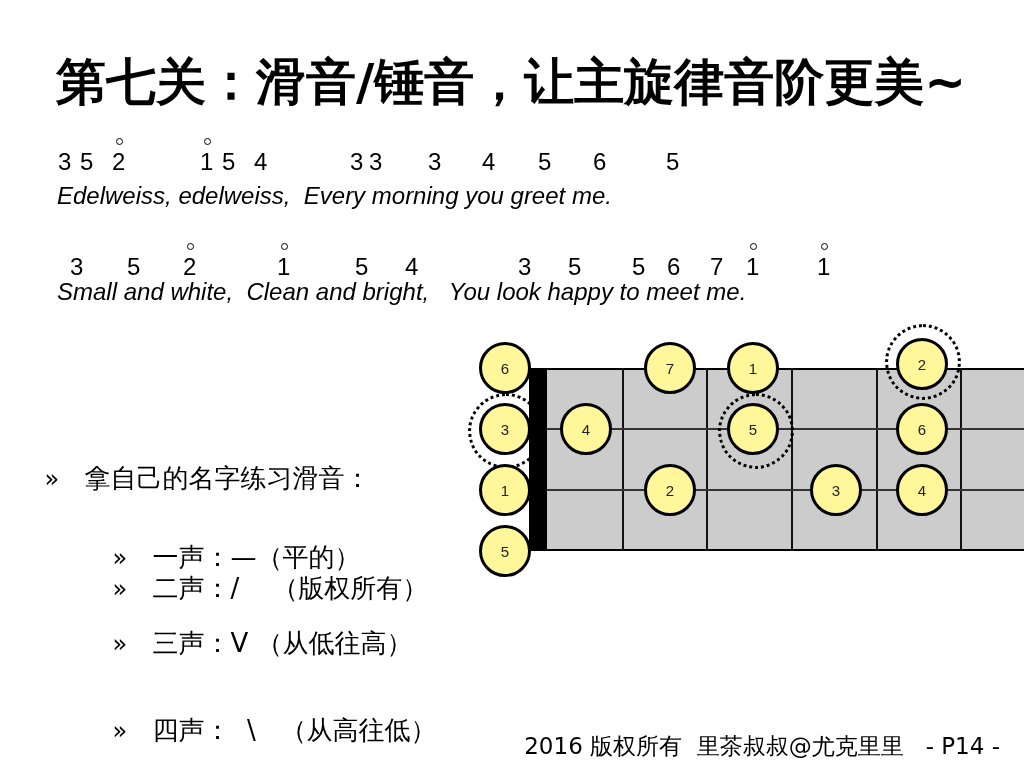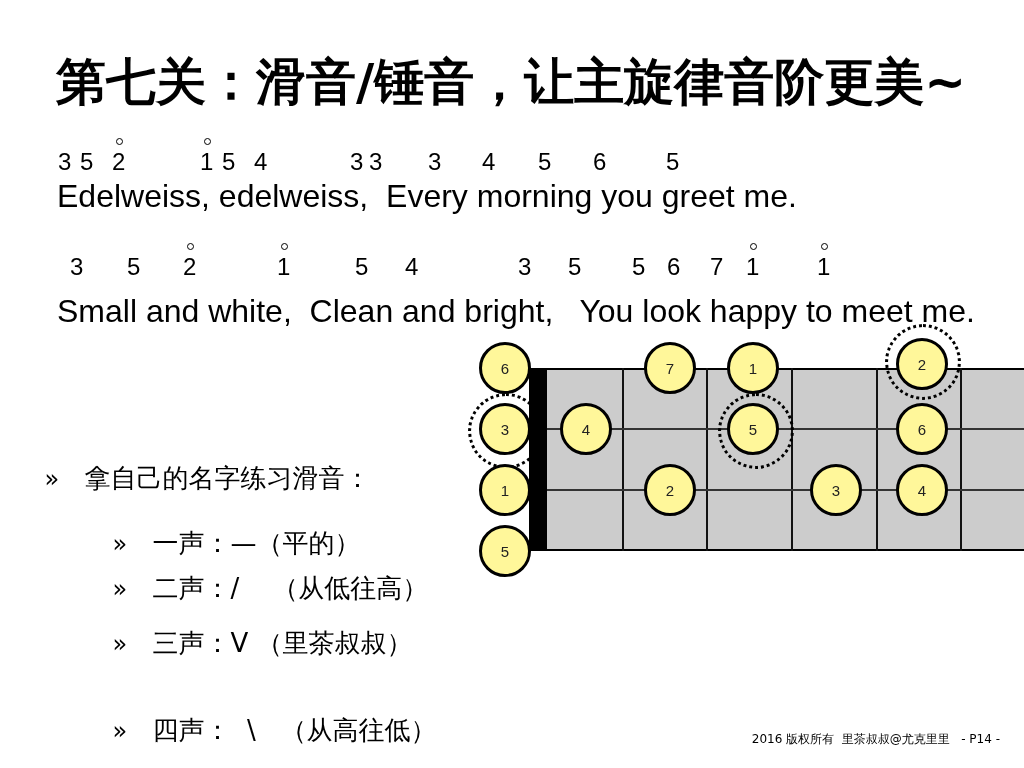--- a/index.html
+++ b/index.html
@@ -6,21 +6,21 @@
   body {
     width: 1024px; height: 768px; position: relative; overflow: hidden;
     background: #ffffff; color: #000;
     font-family: "Liberation Sans", "DejaVu Sans", sans-serif;
   }
   .abs { position: absolute; white-space: pre; }
   .title {
     left: 56px; top: 50px; font-size: 50px; font-weight: bold;
     font-family: "DejaVu Sans", sans-serif; letter-spacing: 0px; line-height: 64px;
   }
-  .lyric { font-size: 32px; line-height: 28px; }
+  .lyric { font-size: 24px; line-height: 28px; font-style: italic; }
   .dot {
     position: absolute; width: 7px; height: 7px; border: 1.3px solid #000;
     border-radius: 50%; box-sizing: border-box;
   }
   .note-num { position: absolute; font-size: 24px; line-height: 28px; }
 
   
   .board {
     position: absolute; left: 547px; top: 368px; width: 477px; height: 183px;
     background: #cccccc; border-top: 2px solid #000; border-bottom: 2px solid #000;
@@ -36,21 +36,21 @@
     display: flex; align-items: center; justify-content: center;
     font-size: 15px; color: #222; font-family: "Liberation Sans", sans-serif;
   }
   .ring {
     position: absolute; width: 76px; height: 76px; border-radius: 50%;
     border: 3.5px dotted #000; box-sizing: border-box;
   }
   .bullet-row { position: absolute; white-space: pre; font-size: 26px; line-height: 40px; font-family: "DejaVu Sans", sans-serif; }
   .chev { font-size: 24px; display: inline-block; width: 40px; }
 
-  .footer { right: 24px; top: 731px; font-size: 12px; font-family: "DejaVu Sans", sans-serif; }
+  .footer { right: 24px; top: 731px; font-size: 23px; font-family: "DejaVu Sans", sans-serif; }
 </style>
 </head>
 <body>
 
 <div class="abs title">第七关：滑音/锤音，让主旋律音阶更美~</div>
 
 <div id="line1">
     <span class="note-num" style="left: 58px; top: 148px;">3</span>
     <span class="note-num" style="left: 80px; top: 148px;">5</span>
     <span class="note-num" style="left: 112px; top: 148px;">2</span>
@@ -81,21 +81,21 @@
     <span class="note-num" style="left: 518px; top: 253px;">3</span>
     <span class="note-num" style="left: 568px; top: 253px;">5</span>
     <span class="note-num" style="left: 632px; top: 253px;">5</span>
     <span class="note-num" style="left: 667px; top: 253px;">6</span>
     <span class="note-num" style="left: 710px; top: 253px;">7</span>
     <span class="note-num" style="left: 746px; top: 253px;">1</span>
     <span class="dot" style="left: 750px; top: 243px;"></span>
     <span class="note-num" style="left: 817px; top: 253px;">1</span>
     <span class="dot" style="left: 821px; top: 243px;"></span>
   </div>
-<div class="abs lyric" style="left:57px; top:297px;">Small and white,  Clean and bright,   You look happy to meet me.</div>
+<div class="abs lyric" style="left:57px; top:278px;">Small and white,  Clean and bright,   You look happy to meet me.</div>
 
 <div>
   <div class="board"></div>
   <div class="nut"></div>
   <div id="frets">
       <div class="fret" style="left: 622px;"></div>
       <div class="fret" style="left: 706px;"></div>
       <div class="fret" style="left: 791px;"></div>
       <div class="fret" style="left: 876px;"></div>
       <div class="fret" style="left: 960px;"></div>
@@ -122,26 +122,26 @@
       <div class="circle" style="left: 810px; top: 464px; background: rgb(255, 247, 154);">3</div>
       <div class="circle" style="left: 896px; top: 338px; background: rgb(255, 247, 154);">2</div>
       <div class="circle" style="left: 896px; top: 403px; background: rgb(255, 247, 154);">6</div>
       <div class="circle" style="left: 896px; top: 464px; background: rgb(255, 247, 154);">4</div>
     </div>
 </div>
 
 <div class="bullet-row" style="left:28px; top:418px;">
   <span class="chev">»</span><span>拿自己的名字练习滑音：</span>
 </div>
-<div class="bullet-row" style="left:96px; top:483px;">
+<div class="bullet-row" style="left:96px; top:497px;">
   <span class="chev">»</span><span>一声：—（平的）</span>
 </div>
 <div class="bullet-row" style="left:96px; top:528px;">
-  <span class="chev">»</span><span>二声：/    （从低往高）</span>
+  <span class="chev">»</span><span>二声：/    （版权所有）</span>
 </div>
 <div class="bullet-row" style="left:96px; top:583px;">
-  <span class="chev">»</span><span>三声：V （里茶叔叔）</span>
+  <span class="chev">»</span><span>三声：V （从低往高）</span>
 </div>
 <div class="bullet-row" style="left:96px; top:670px;">
   <span class="chev">»</span><span>四声：  \   （从高往低）</span>
 </div>
 
 <div class="abs footer">2016 版权所有  里茶叔叔@尤克里里   - P14 -</div>
 
 </body></html>

